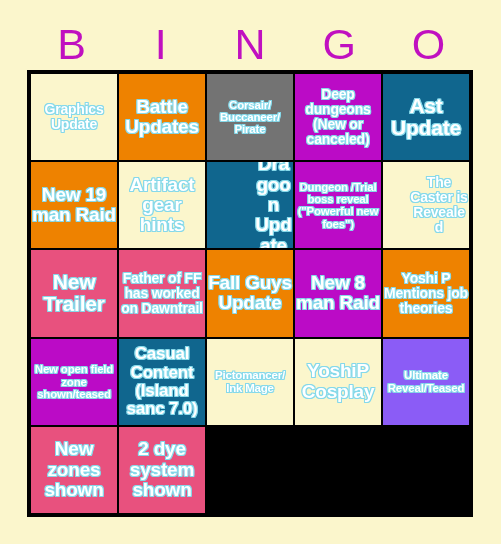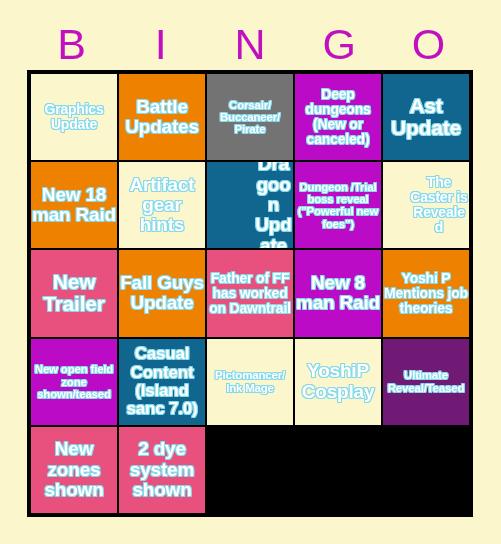--- a/index.html
+++ b/index.html
@@ -132,62 +132,62 @@
       <div class="cell bg-cream" style="background: #737373;">
         <span class="cell-text fs-xs">Corsair/ Buccaneer/ Pirate</span>
       </div>
       <div class="cell bg-magenta" style="background: rgb(187, 11, 198);">
         <span class="cell-text fs-sm">Deep dungeons (New or canceled)</span>
       </div>
       <div class="cell bg-teal" style="background: rgb(16, 102, 142);">
         <span class="cell-text fs-xl">Ast Update</span>
       </div>
       <div class="cell bg-orange" style="background: rgb(238, 130, 0);">
-        <span class="cell-text fs-lg">New 18 man Raid</span>
+        <span class="cell-text fs-lg">New 19 man Raid</span>
       </div>
       <div class="cell bg-cream" style="background: rgb(251, 246, 204);">
         <span class="cell-text fs-lg">Artifact gear hints</span>
       </div>
       <div class="cell bg-teal" style="background: rgb(16, 102, 142); padding-left: 48px;">
         <span class="cell-text fs-lg">Dragoon Update</span>
       </div>
       <div class="cell bg-magenta" style="background: rgb(187, 11, 198);">
         <span class="cell-text fs-xs">Dungeon /Trial boss reveal ("Powerful new foes")</span>
       </div>
       <div class="cell bg-cream" style="background: rgb(251, 246, 204); padding-left: 27px;">
         <span class="cell-text fs-sm">The Caster is Revealed</span>
       </div>
       <div class="cell bg-pink" style="background: rgb(232, 81, 126);">
         <span class="cell-text fs-xl">New Trailer</span>
       </div>
+      <div class="cell bg-pink" style="background: rgb(232, 81, 126);">
+        <span class="cell-text fs-sm">Father of FF has worked on Dawntrail</span>
+      </div>
       <div class="cell bg-orange" style="background: rgb(238, 130, 0);">
         <span class="cell-text fs-lg">Fall Guys Update</span>
-      </div>
-      <div class="cell bg-pink" style="background: rgb(232, 81, 126);">
-        <span class="cell-text fs-sm">Father of FF has worked on Dawntrail</span>
       </div>
       <div class="cell bg-magenta" style="background: rgb(187, 11, 198);">
         <span class="cell-text fs-lg">New 8 man Raid</span>
       </div>
       <div class="cell bg-orange" style="background: rgb(238, 130, 0);">
         <span class="cell-text fs-sm">Yoshi P Mentions job theories</span>
       </div>
       <div class="cell bg-magenta" style="background: rgb(187, 11, 198);">
         <span class="cell-text fs-xs">New open field zone shown/teased</span>
       </div>
       <div class="cell bg-teal" style="background: rgb(16, 102, 142);">
         <span class="cell-text fs-md">Casual Content (Island sanc 7.0)</span>
       </div>
       <div class="cell bg-cream" style="background: rgb(251, 246, 204);">
         <span class="cell-text fs-xs">Pictomancer/ Ink Mage</span>
       </div>
       <div class="cell bg-cream" style="background: rgb(251, 246, 204);">
         <span class="cell-text fs-lg">YoshiP Cosplay</span>
       </div>
-      <div class="cell bg-orange" style="background: #701a75;">
+      <div class="cell bg-orange" style="background: #8b5cf6;">
         <span class="cell-text fs-xs">Ultimate Reveal/Teased</span>
       </div>
       <div class="cell bg-pink" style="background: rgb(232, 81, 126);">
         <span class="cell-text fs-lg">New zones shown</span>
       </div>
       <div class="cell bg-pink" style="background: rgb(232, 81, 126);">
         <span class="cell-text fs-lg">2 dye system shown</span>
       </div>
     </div>
 

